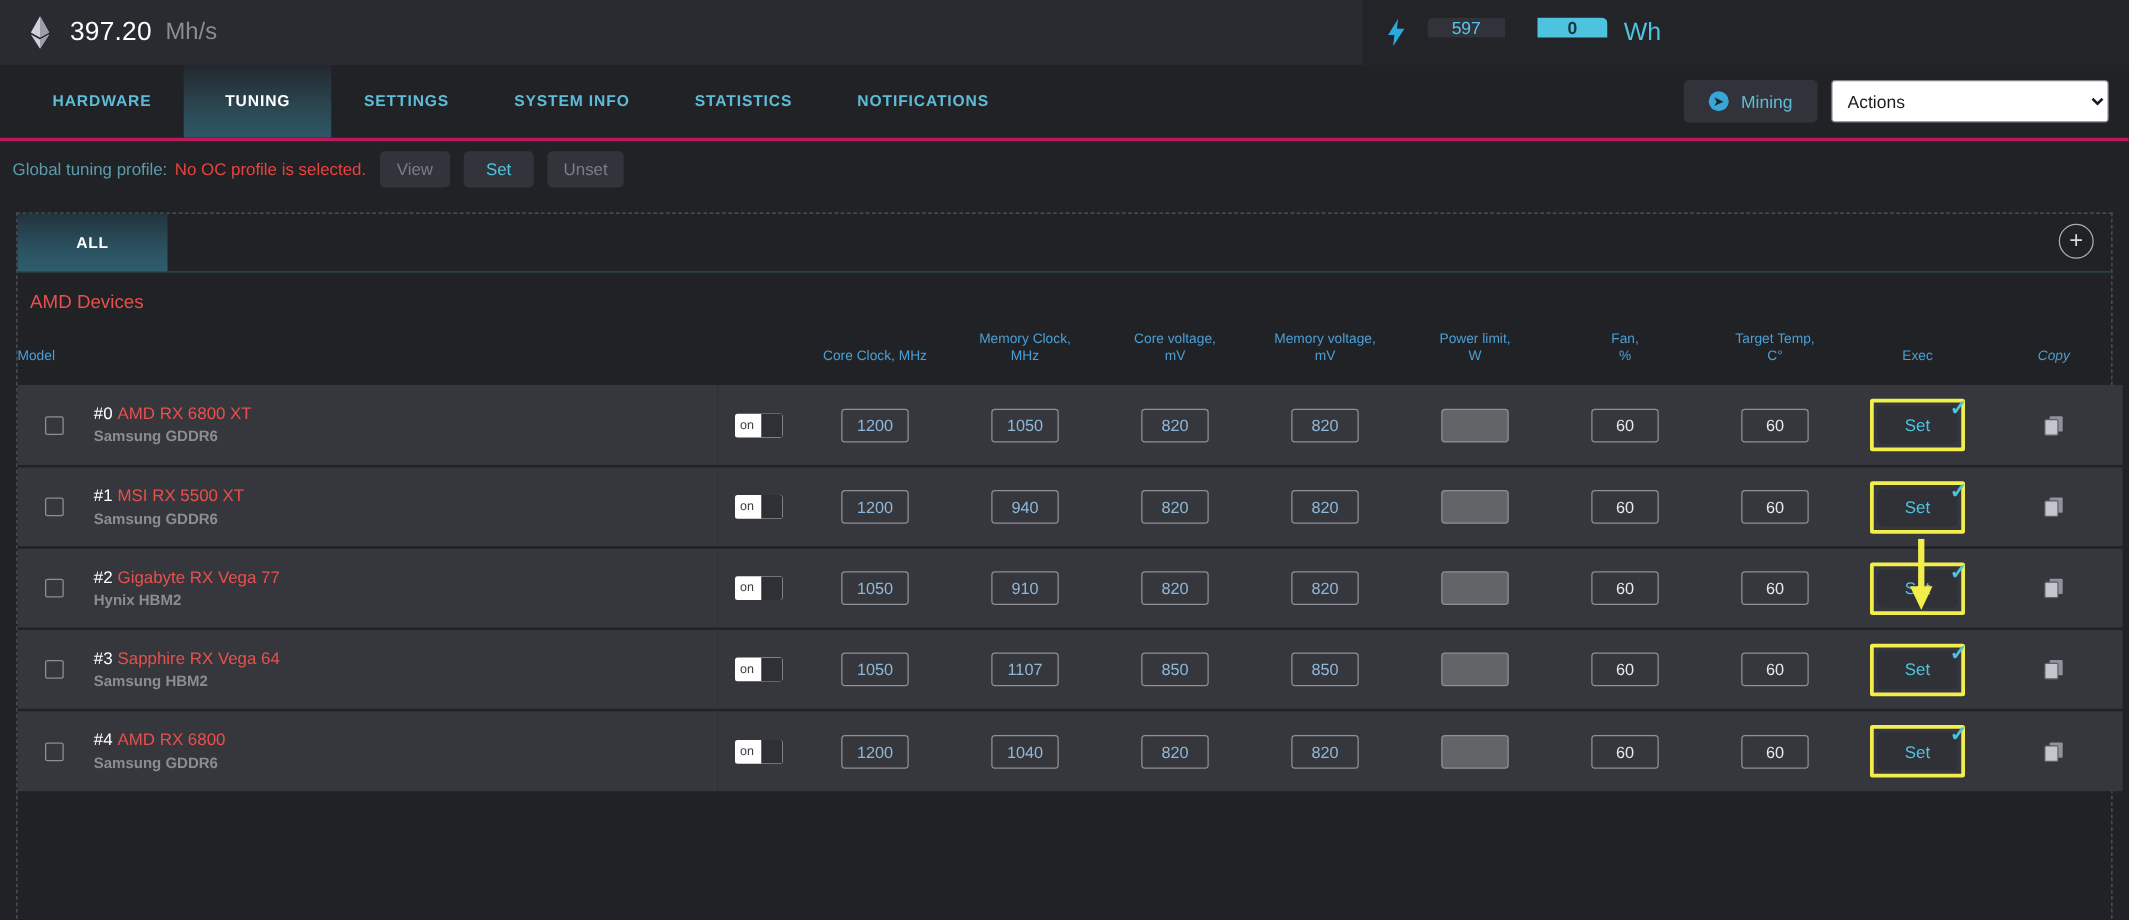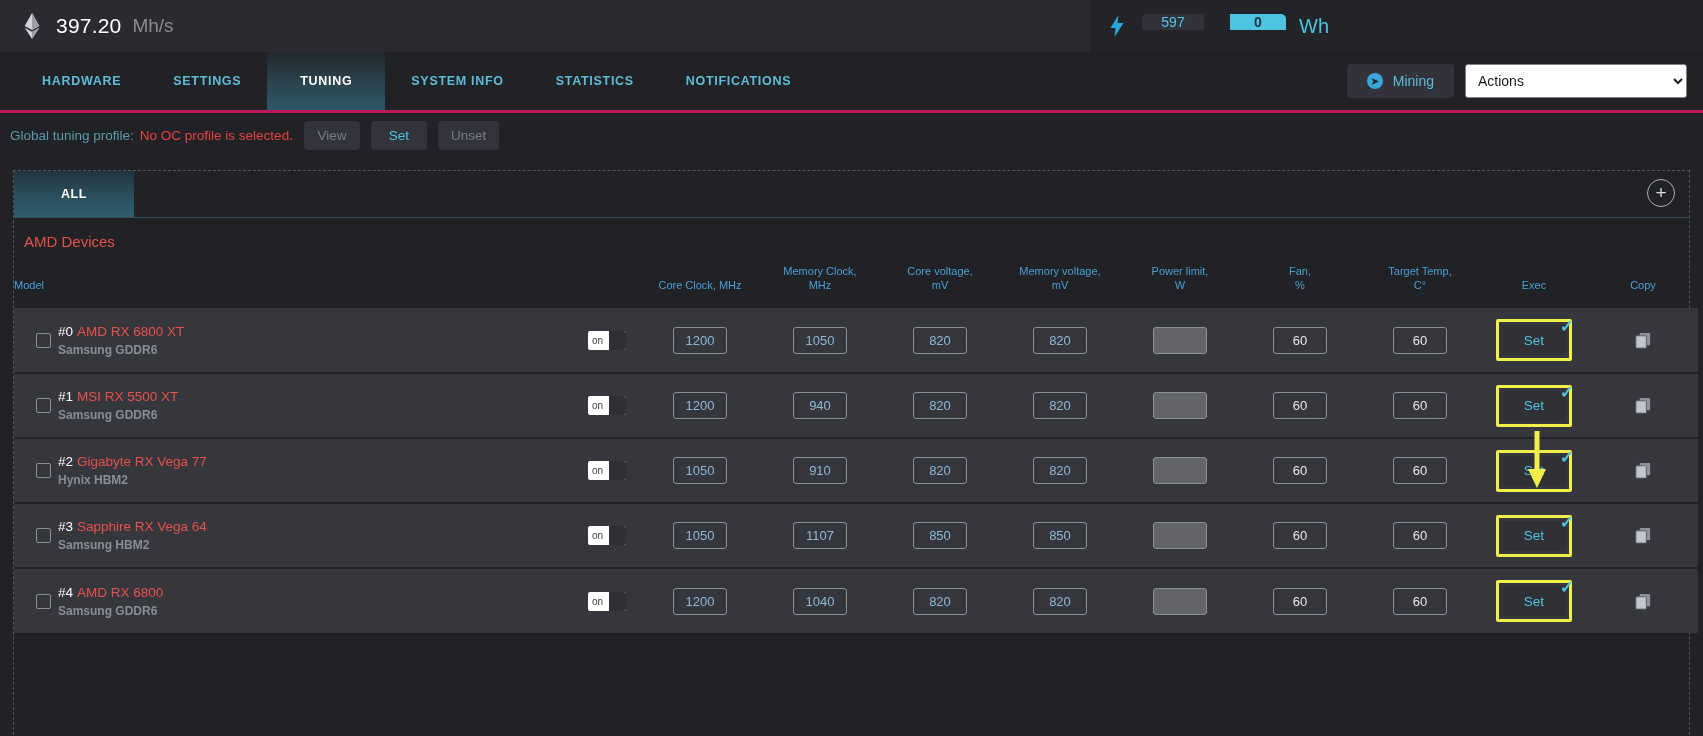--- a/index.html
+++ b/index.html
@@ -195,36 +195,36 @@
     font-size: 11px;
     font-weight: normal;
     line-height: 14px;
     padding: 14px 0 16px 0;
     vertical-align: bottom;
   }
   th.c-model { width: 560px; text-align: left; padding-left: 22px; color:#8f9299; }
   th.c-toggle { width: 66px; }
   th.c-num { width: 120px; }
   th.c-exec { width: 108px; }
-  th.c-copy { width: 110px; }
+  th.c-copy { width: 110px; font-style: italic; }
 
   table.tuning td { padding: 0; vertical-align: middle; }
   tr.devrow { height: 65px; background: #36373d; }
   tr.devrow + tr.devrow { border-top: 2px solid #212226; }
 
   .model-cell { display: flex; align-items: center; padding-left: 22px; }
   .chk {
     width: 15px; height: 15px;
     border: 1px solid #8c8f96;
     border-radius: 2px;
     background: transparent;
     cursor: pointer;
     flex: none;
   }
-  .model-text { margin-left: 7px; line-height: 16px; }
+  .model-text { margin-left: 24px; line-height: 16px; }
   .m-idx { color: #ffffff; font-size: 13.5px; }
   .m-name { color: #e8504c; font-size: 13.5px; margin-left: 4px; }
   .m-mem { color: #8a8d94; font-size: 12px; display: block; margin-top: 2px; font-weight: bold; }
 
   .toggle {
     width: 38px; height: 19px;
     background: #ffffff;
     border-radius: 2px;
     display: flex; align-items: center;
     margin: 0 auto;
@@ -294,22 +294,22 @@
     <div class="power-pill">
       <span class="power-val">597</span>
       <span class="power-val2">0</span>
     </div>
     <span class="power-unit">Wh</span>
   </div>
 </div>
 
 <div class="tabnav">
   <div class="tab">HARDWARE</div>
+  <div class="tab active">TUNING</div>
   <div class="tab">SETTINGS</div>
-  <div class="tab active">TUNING</div>
   <div class="tab">SYSTEM INFO</div>
   <div class="tab">STATISTICS</div>
   <div class="tab">NOTIFICATIONS</div>
 
   <div class="right-ctl">
     <div class="mining-btn">
       <span class="mining-dot">➤</span>
       <span class="mining-label">Mining</span>
     </div>
     <select class="actions-select">

